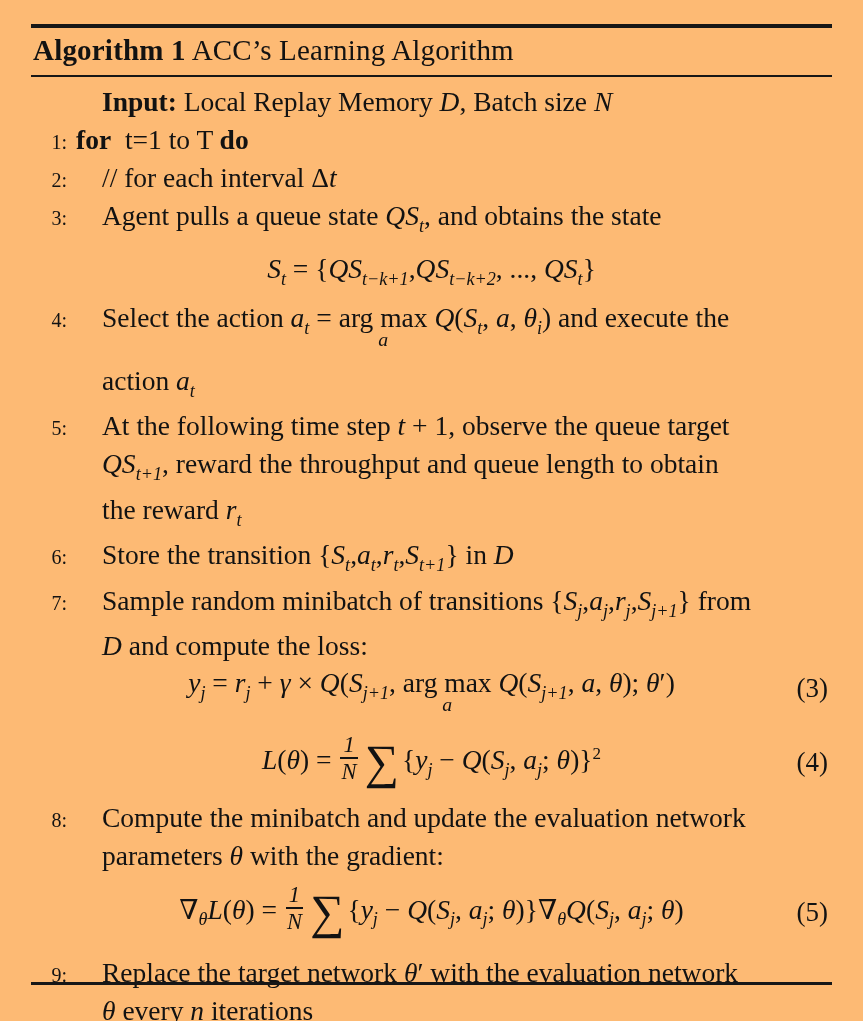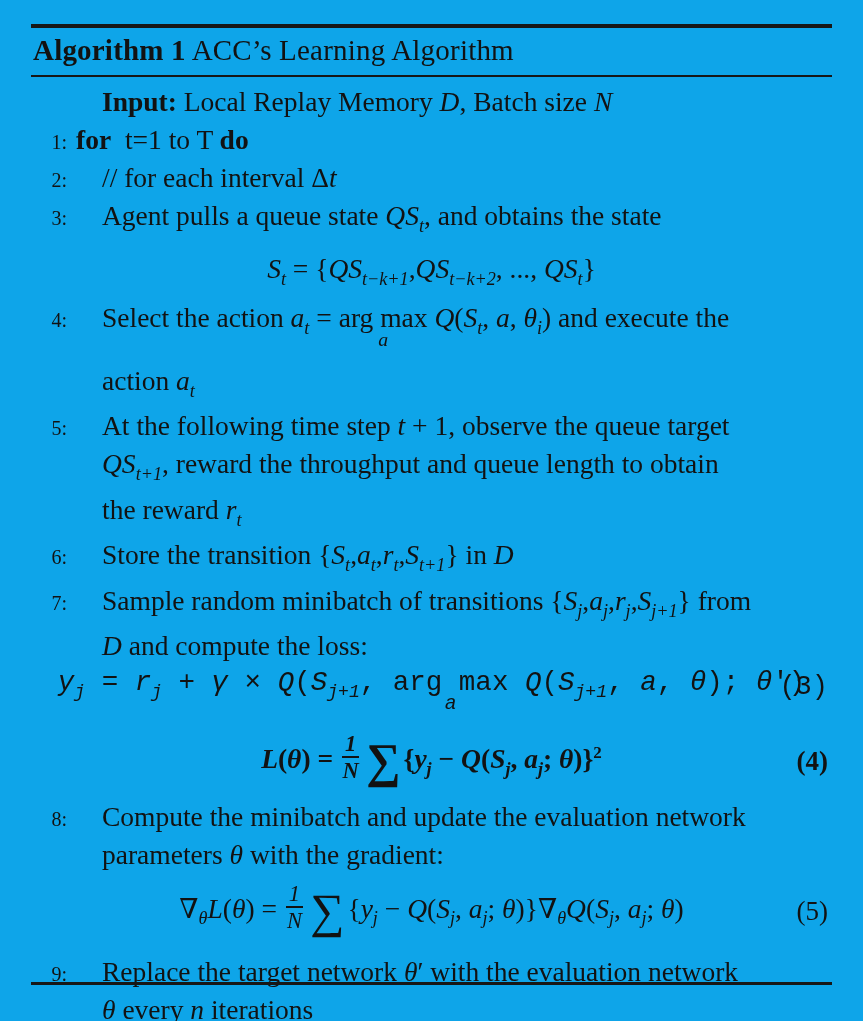--- a/index.html
+++ b/index.html
@@ -1,18 +1,18 @@
 <!DOCTYPE html>
 <html><head>
 <meta charset="utf-8">
 <style>
   html,body{margin:0;padding:0;background:#ffffff;}
   .page{
     width:863px;height:1021px;box-sizing:border-box;position:relative;
-    background:#0ea5e9;color:#121212;
+    background:#fdba74;color:#121212;
     font-family:"Liberation Serif","DejaVu Serif",serif;
     padding:24px 31px 0 31px;overflow:hidden;
   }
   .rule-thick{border-top:4px solid #171717;}
   .rule-thin{border-top:2.5px solid #171717;}
   .rule-bottom{position:absolute;left:31px;right:31px;top:982px;border-top:3px solid #171717;}
   .algo-title{font-size:29px;padding:6px 2px 8px 2px;letter-spacing:0.2px;}
   .algo-title .kw{font-weight:700;}
   .algo-body{padding-top:7px;font-size:27.5px;}
   .row{display:flex;align-items:baseline;line-height:35px;position:relative;}
@@ -30,22 +30,22 @@
         font-size:0.82em;line-height:1.12;margin:0 7px 0 2px;transform:translateY(-4px);font-style:italic;}
   .frac .fn{border-bottom:2px solid #121212;padding:0 3px;}
   .sum{font-size:1.75em;line-height:0.8;vertical-align:-0.2em;margin-right:3px;}
   .under{display:inline-block;position:relative;}
   .under .uu{position:absolute;left:50%;top:100%;transform:translate(-50%,-26%);
              font-style:italic;font-size:0.72em;line-height:1;}
   
   .row[data-name="input-line"]{margin-bottom:3px;}
   .row[data-name="state-equation"]{margin:7px 0 4px;}
   .row[data-name="line-4"]{margin-bottom:17px;}
-  .row[data-name="equation-3"]{margin:2px 0 25px;font-family:Liberation Mono, monospace;}
-  .row[data-name="equation-4"]{margin:0 0 11px;font-weight:bold;}
+  .row[data-name="equation-3"]{margin:2px 0 25px;}
+  .row[data-name="equation-4"]{margin:0 0 11px;}
   .row[data-name="equation-5"]{margin:13px 0 17px;}
 </style>
 </head>
 <body>
 
 <div class="page" data-name="algorithm-figure">
   <div class="rule-thick" data-name="top-rule"></div>
   <div class="algo-title" data-name="algorithm-title">
     <span class="kw" data-name="algorithm-label">Algorithm 1</span><span data-name="algorithm-name"> ACC’s Learning Algorithm</span>
   </div>

